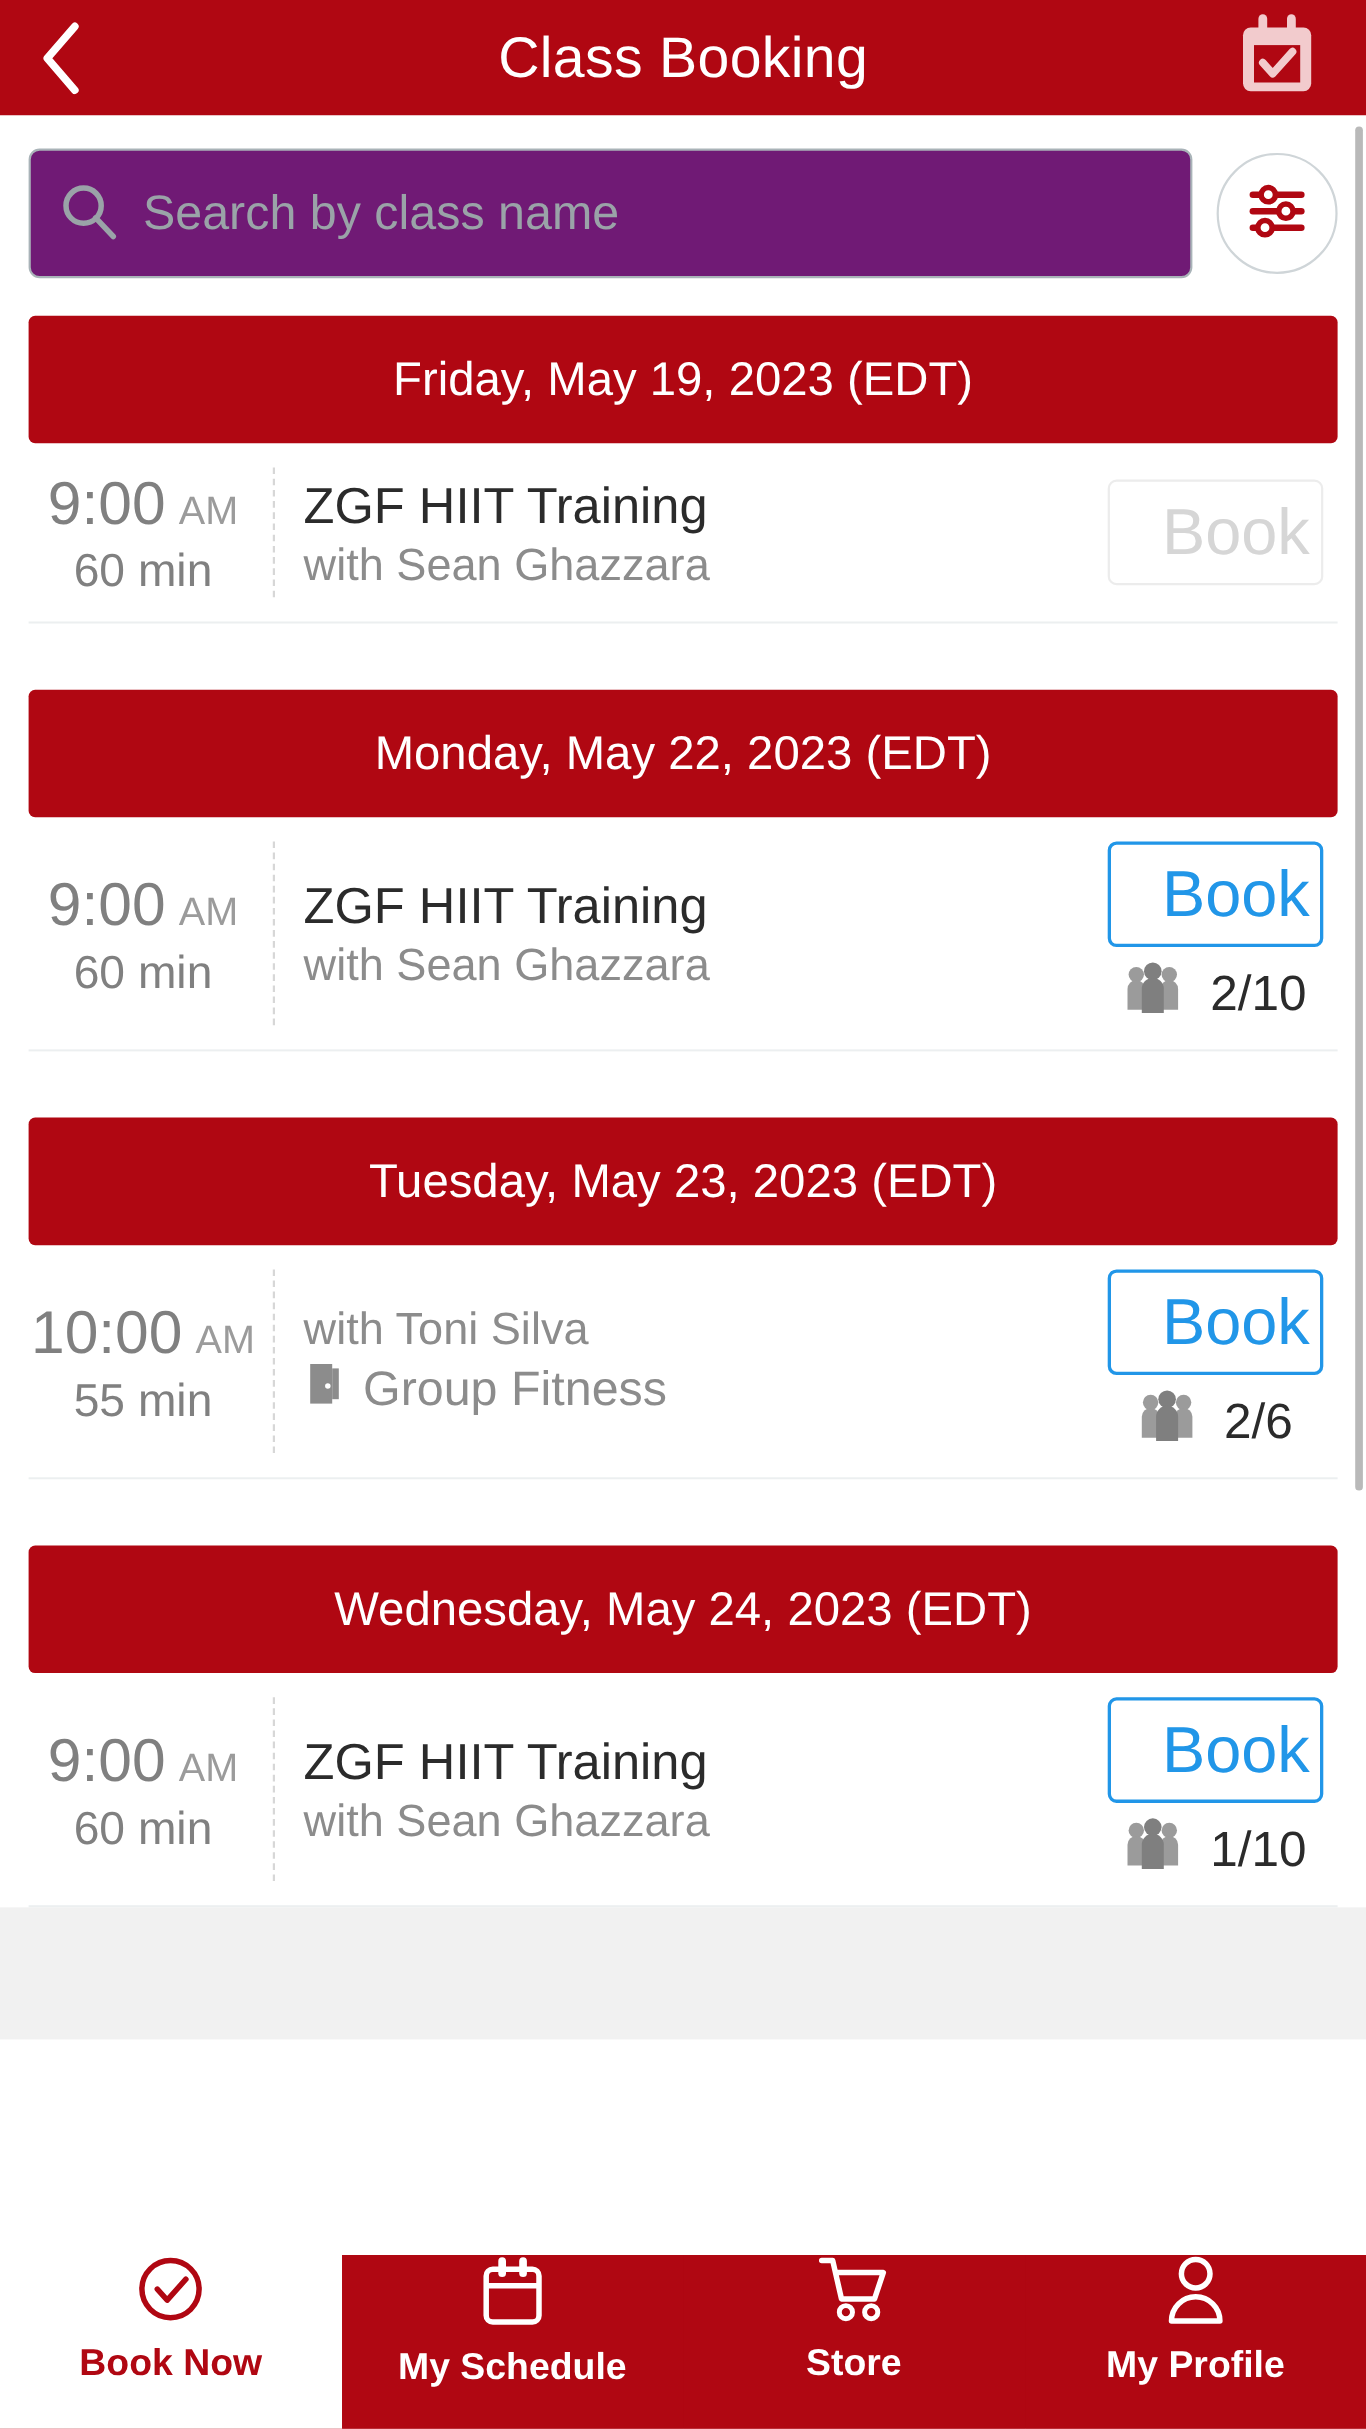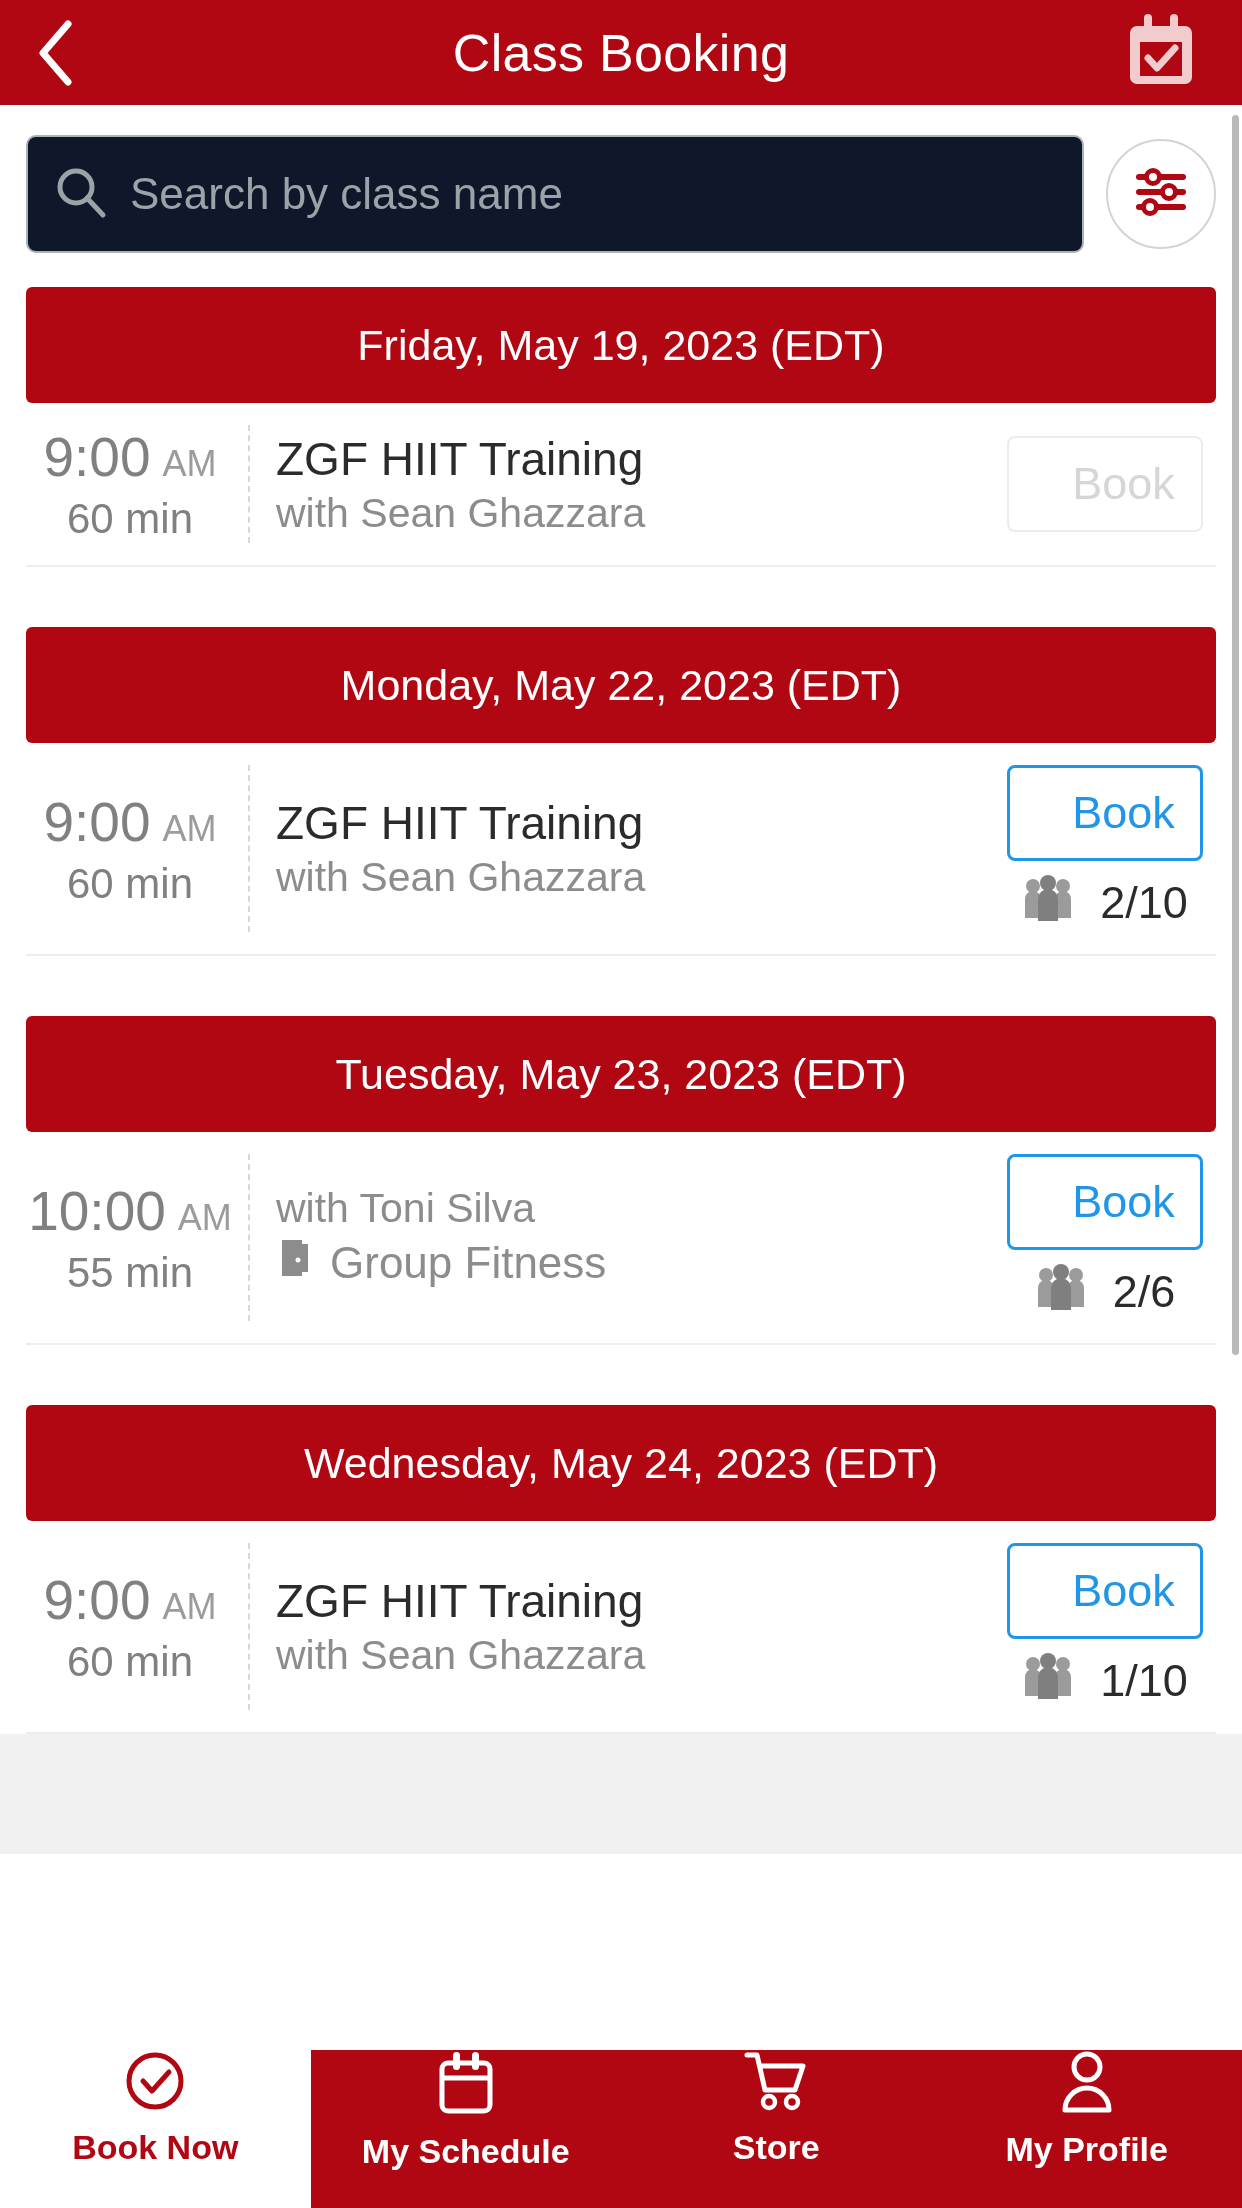--- a/index.html
+++ b/index.html
@@ -71,21 +71,21 @@
     gap: 22px;
   }
   .search-box {
     flex: 1 1 auto;
     height: 118px;
     border: 2px solid #a9b3b8;
     border-radius: 10px;
     display: flex; align-items: center;
     padding: 0 26px;
     gap: 22px;
-    background: #0f172a;
+    background: #701a75;
   }
   .search-placeholder {
     color: #9aa3a8;
     font-size: 44px;
     font-weight: 400;
   }
   .filter-btn {
     width: 110px; height: 110px;
     border-radius: 55px;
     border: 2px solid #cfd5d8;
@@ -167,21 +167,21 @@
     flex: 0 0 230px;
     display: flex; flex-direction: column;
     align-items: center; justify-content: center;
     gap: 12px;
     padding-left: 8px;
   }
   .book-btn {
     width: 196px; height: 96px;
     border-radius: 8px;
     display: flex; align-items: center; justify-content: center;
-    font-size: 45px;
+    font-size: 59px;
     background: #ffffff;
     padding-left: 37px;
   }
   .book-btn.enabled { border: 3px solid #2196e8; color: #2196e8; }
   .book-btn.disabled { border: 2px solid #ececec; color: #d6d6d6; }
   .capacity {
     display: flex; align-items: center; gap: 26px;
     font-size: 45px;
     color: #2b2b2b;
   }

